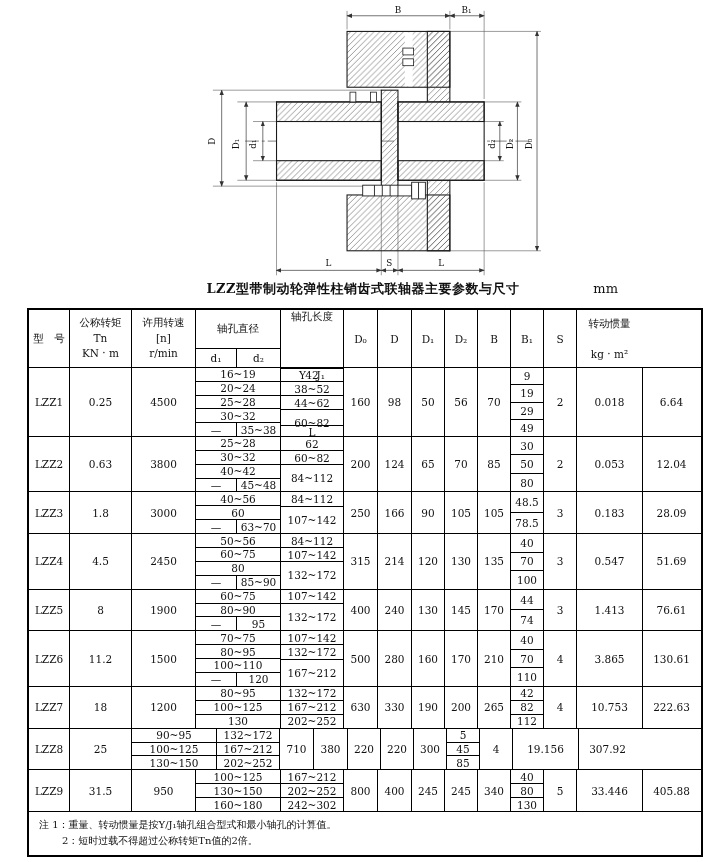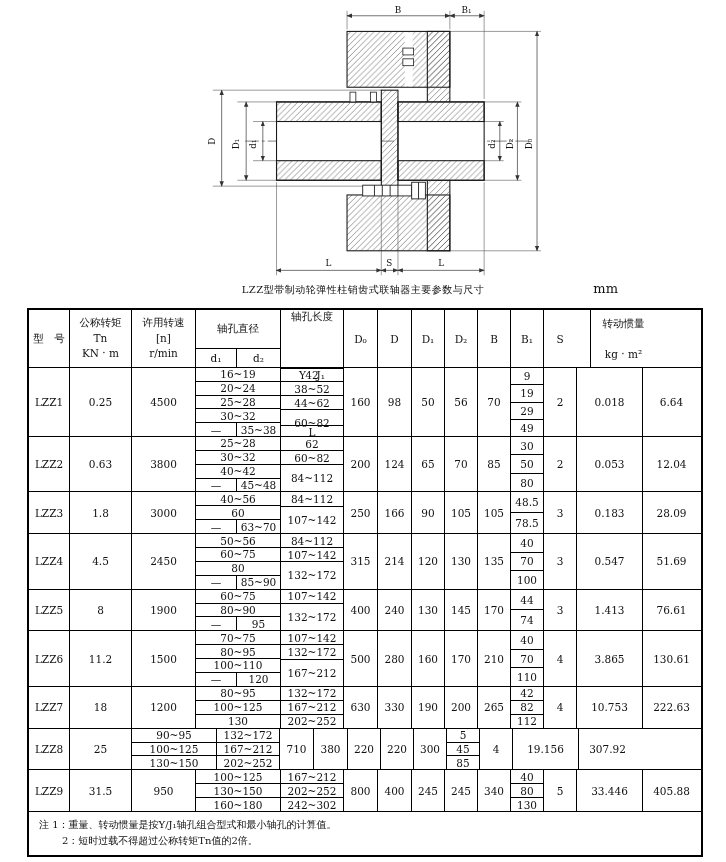--- a/index.html
+++ b/index.html
@@ -6,35 +6,35 @@
   body{
     width:726px;height:862px;background:#ffffff;color:#111;
     font-family:"DejaVu Serif","Liberation Serif",serif;
     position:relative;overflow:hidden;
   }
   
   .draw-wrap{padding-top:4px;height:272px;}
   .draw-wrap svg{display:block;margin-left:190px;}
   
   .title-row{position:relative;text-align:center;margin-top:2px;height:22px;}
-  .doc-title{font-size:10px;font-weight:normal;letter-spacing:0.5px;}
+  .doc-title{font-size:13px;font-weight:bold;letter-spacing:0.5px;}
   .unit-label{position:absolute;right:108px;top:3px;font-size:13px;}
   
   .tbl{margin:8px 0 0 27px;width:672px;border:2px solid #000;font-size:10.5px;box-sizing:content-box;}
   .thead{display:flex;height:57px;}
   .band{display:flex;border-top:1px solid #000;}
   .cell{display:flex;align-items:center;justify-content:center;border-left:1px solid #000;
         box-sizing:border-box;text-align:center;overflow:hidden;}
   .thead > .cell:first-child, .band > .cell:first-child{border-left:none;}
   .w-model{width:40px}.w-tn{width:62px}.w-speed{width:64px}
   .w-d0{width:34px}.w-d{width:34px}.w-dd{width:33px}.w-b{width:33px}
   .w-s{width:33px}.w-in{width:66px}.w-ms{width:58px}
   .hcol{flex-direction:column;line-height:1.5;}
   .hcol div{white-space:nowrap;}
-  .h2col{flex-direction:column;justify-content:space-between;padding:7px 0;margin-left:14px;}
+  .h2col{flex-direction:column;justify-content:space-between;padding:7px 0;}
   
   .borecol{width:148px;display:flex;border-left:1px solid #000;box-sizing:border-box;}
   .bdcol{width:84px;display:flex;flex-direction:column;}
   .blcol{flex:1;display:flex;flex-direction:column;border-left:1px solid #000;box-sizing:border-box;}
   .bd-row{flex:1;display:flex;align-items:center;justify-content:center;}
   .bd-row + .bd-row{border-top:1px solid #000;}
   .bd-row.split{padding:0;}
   .bd-d1p{width:40px;height:100%;display:flex;align-items:center;justify-content:center;}
   .bd-d2p{flex:1;height:100%;display:flex;align-items:center;justify-content:center;
           border-left:1px solid #000;box-sizing:border-box;}

